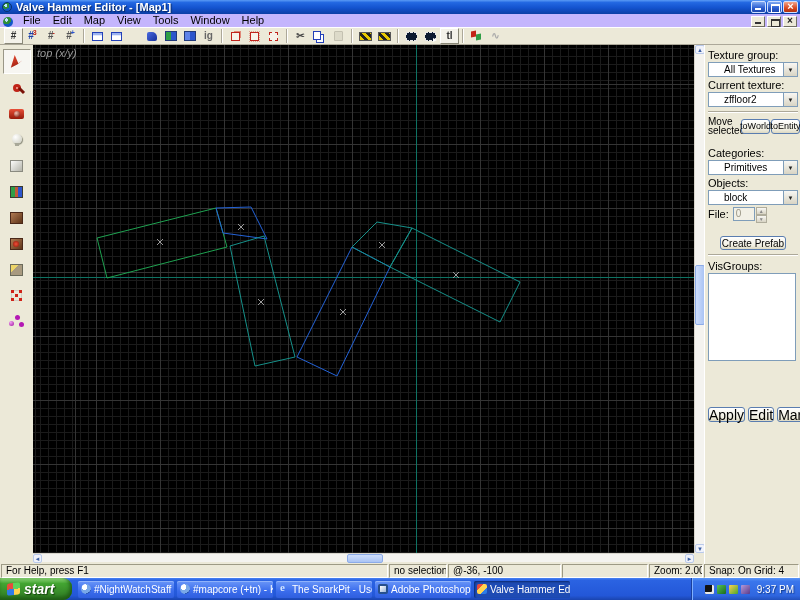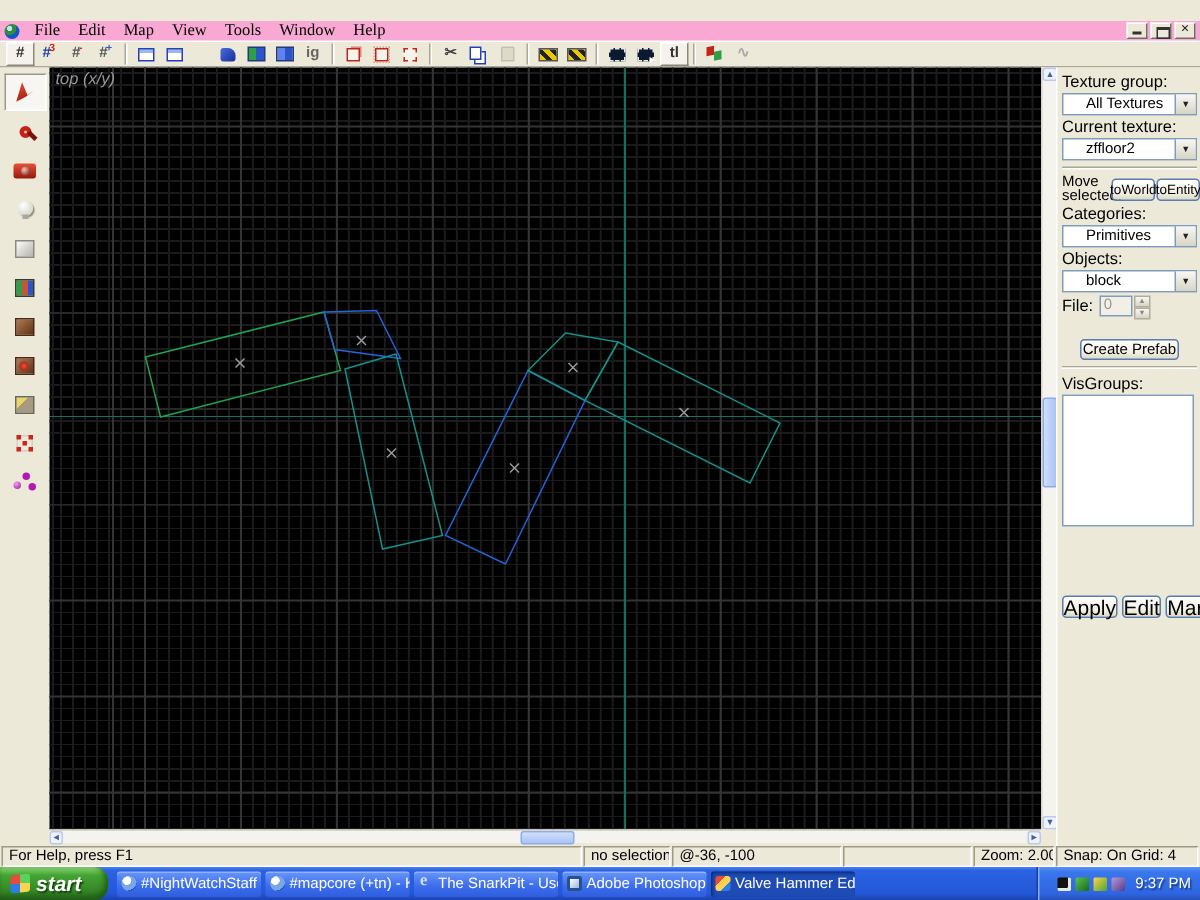--- a/index.html
+++ b/index.html
@@ -16,22 +16,22 @@
     text-shadow:1px 1px 1px #092a66;white-space:nowrap;overflow:hidden;}
   .caps{display:flex;gap:1px;margin-right:2px;}
   .cap{width:15px;height:12px;border-radius:2px;border:1px solid #cfe0ff;position:relative;}
   .cap.min,.cap.max{background:linear-gradient(180deg,#7fa9f2,#2a5cd0 60%,#1c47ae);}
   .cap.close{background:linear-gradient(180deg,#f2a58c,#d9481f 60%,#b03210);}
   .cap.min::before{content:"";position:absolute;left:3px;bottom:2px;width:6px;height:2px;background:#fff;}
   .cap.max::before{content:"";position:absolute;left:3px;top:2px;width:7px;height:6px;border:1px solid #fff;border-top-width:2px;}
   .cap.close::before{content:"\00d7";position:absolute;left:0;right:0;top:-2px;text-align:center;color:#fff;font-weight:bold;font-size:11px;}
 
   
-  .menubar{position:absolute;left:0;top:14px;width:800px;height:14px;background:#f9a8d4;display:flex;align-items:center;
-    border-bottom:1px solid #fff;font-family:Liberation Serif, serif;}
+  .menubar{position:absolute;left:0;top:14px;width:800px;height:14px;background:#c4b5fd;display:flex;align-items:flex-end;
+    border-bottom:1px solid #fff;}
   .menu-globe{width:10px;height:10px;border-radius:50%;margin:0 4px 0 3px;
     background:radial-gradient(circle at 35% 30%,#bfe4ff 0 18%,#2f8e3a 19% 45%,#1257c8 46% 100%);}
   .menu-item{padding:0 6px;line-height:13px;color:#000;}
   .mdi-caps{margin-left:auto;display:flex;gap:2px;margin-right:3px;}
   .mdi-btn{width:14px;height:11px;background:#ece9d8;border:1px solid;border-color:#fff #716f64 #716f64 #fff;position:relative;}
   .mdi-btn.m::before{content:"";position:absolute;left:3px;bottom:2px;width:6px;height:2px;background:#333;}
   .mdi-btn.r::before{content:"";position:absolute;left:3px;top:2px;width:7px;height:5px;border:1px solid #333;border-top-width:2px;}
   .mdi-btn.x::before{content:"\00d7";position:absolute;left:0;right:0;top:-2px;text-align:center;color:#222;font-size:10px;font-weight:bold;}
 
   
@@ -126,21 +126,21 @@
   .texpreview{width:46px;height:46px;flex:0 0 auto;border:1px solid #6a675a;
     background-color:#23231a;
     background-image:repeating-linear-gradient(45deg,#4a4a3a 0 1px,#1c1c14 1px 3px),
                      repeating-linear-gradient(-45deg,#55543e 0 1px,transparent 1px 2px);}
   .texcol{flex:1;display:flex;flex-direction:column;align-items:flex-end;padding-left:2px;}
   .texsize{font-size:10px;align-self:flex-end;margin-bottom:2px;}
   .xpbtn{border:1px solid #5a7db0;border-radius:3px;background:linear-gradient(180deg,#fff,#f1efe2 70%,#dcd8c2);
     font-size:10px;display:flex;align-items:center;justify-content:center;color:#000;}
   .btn-browse,.btn-replace{width:40px;height:14px;margin-bottom:4px;}
   .psep{border-top:1px solid #aca899;border-bottom:1px solid #fff;margin:4px 0;}
-  .moverow{display:flex;align-items:center;margin-bottom:2px;}
+  .moverow{display:flex;align-items:center;margin-bottom:12px;}
   .movelabel{font-size:10px;line-height:9px;width:32px;}
   .btn-toworld,.btn-toentity{width:29px;height:15px;font-size:9px;margin-left:1px;}
   .facesrow{display:flex;align-items:center;margin:2px 0;}
   .spinfield{width:22px;height:14px;border:1px solid #7f9db9;background:#f2f0e6;color:#9a9686;
     font-size:10px;padding:0 2px;margin-left:4px;line-height:12px;}
   .spinner{width:11px;height:14px;display:flex;flex-direction:column;margin-left:1px;}
   .spinner span{flex:1;background:linear-gradient(180deg,#f8f7f3,#d8d4c4);border:1px solid #b0ad9c;
     display:flex;align-items:center;justify-content:center;color:#888;}
   .spinner span::before{font-size:5px;}
   .spin-up::before{content:"\25b2";} .spin-dn::before{content:"\25bc";}
@@ -182,20 +182,29 @@
   .try-2{background:linear-gradient(135deg,#57c257,#1a6a1a);}
   .try-3{background:linear-gradient(135deg,#ffd34f,#4aa52e);}
   .try-4{background:linear-gradient(135deg,#b49ad8,#5a3a8a);}
   .clock{color:#fff;font-size:10px;margin-left:4px;text-shadow:1px 1px 1px #123a8a;}
 </style>
 </head>
 <body>
 
 <div id="app">
 
+  <div class="titlebar">
+    <span class="globe"></span>
+    <span class="title-text">Valve Hammer Editor - [Map1]</span>
+    <span class="caps">
+      <span class="cap min"></span>
+      <span class="cap max"></span>
+      <span class="cap close"></span>
+    </span>
+  </div>
 
   <div class="menubar">
     <span class="menu-globe"></span>
     <span id="menu-items" style="display:flex;">
         <span class="menu-item">File</span>
         <span class="menu-item">Edit</span>
         <span class="menu-item">Map</span>
         <span class="menu-item">View</span>
         <span class="menu-item">Tools</span>
         <span class="menu-item">Window</span>

